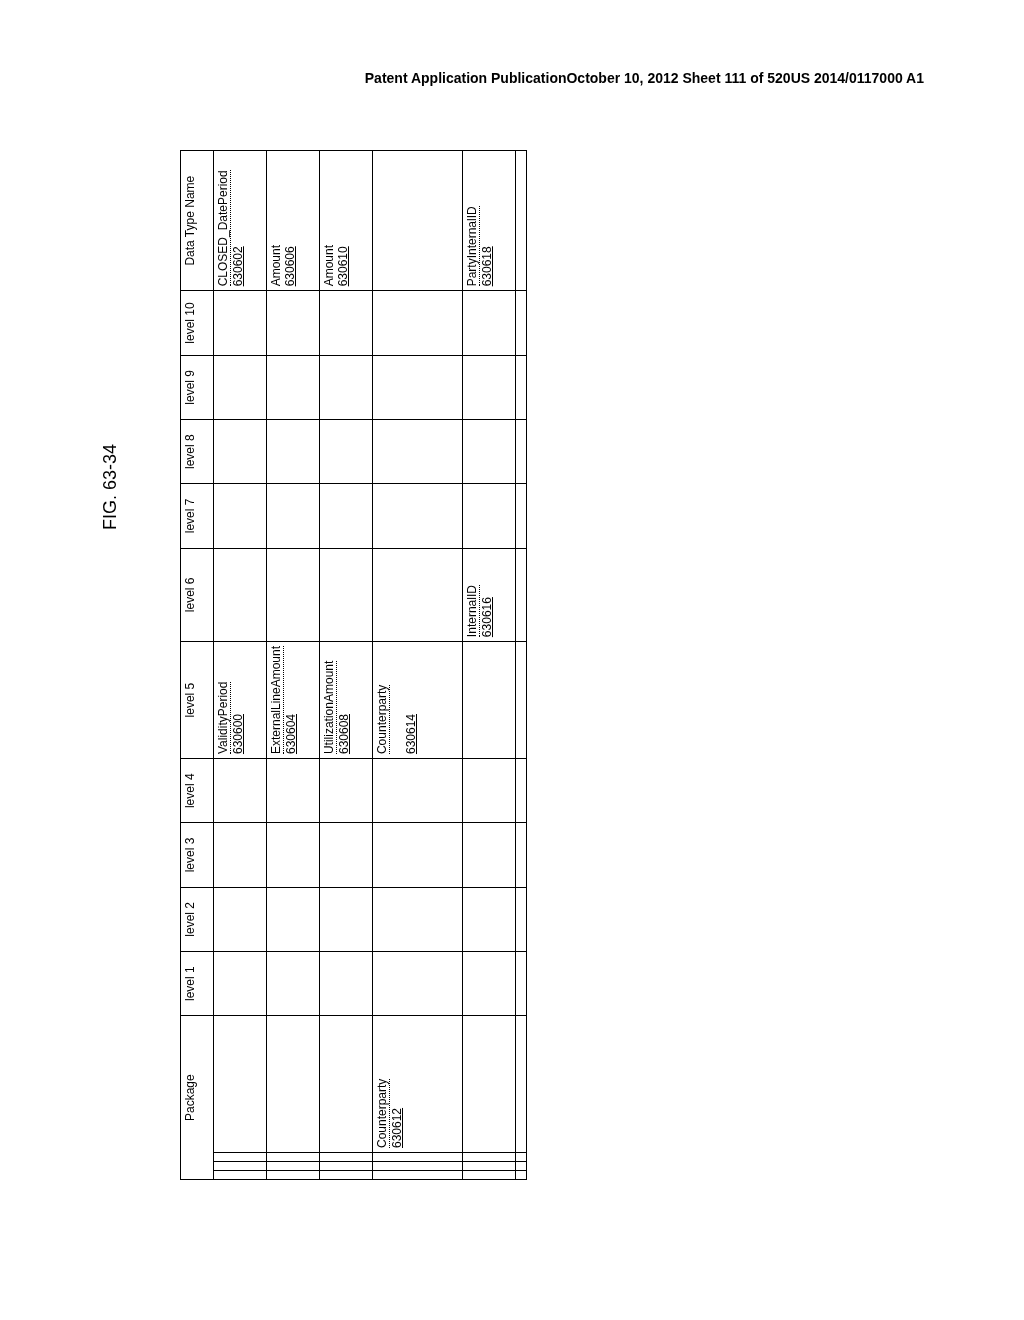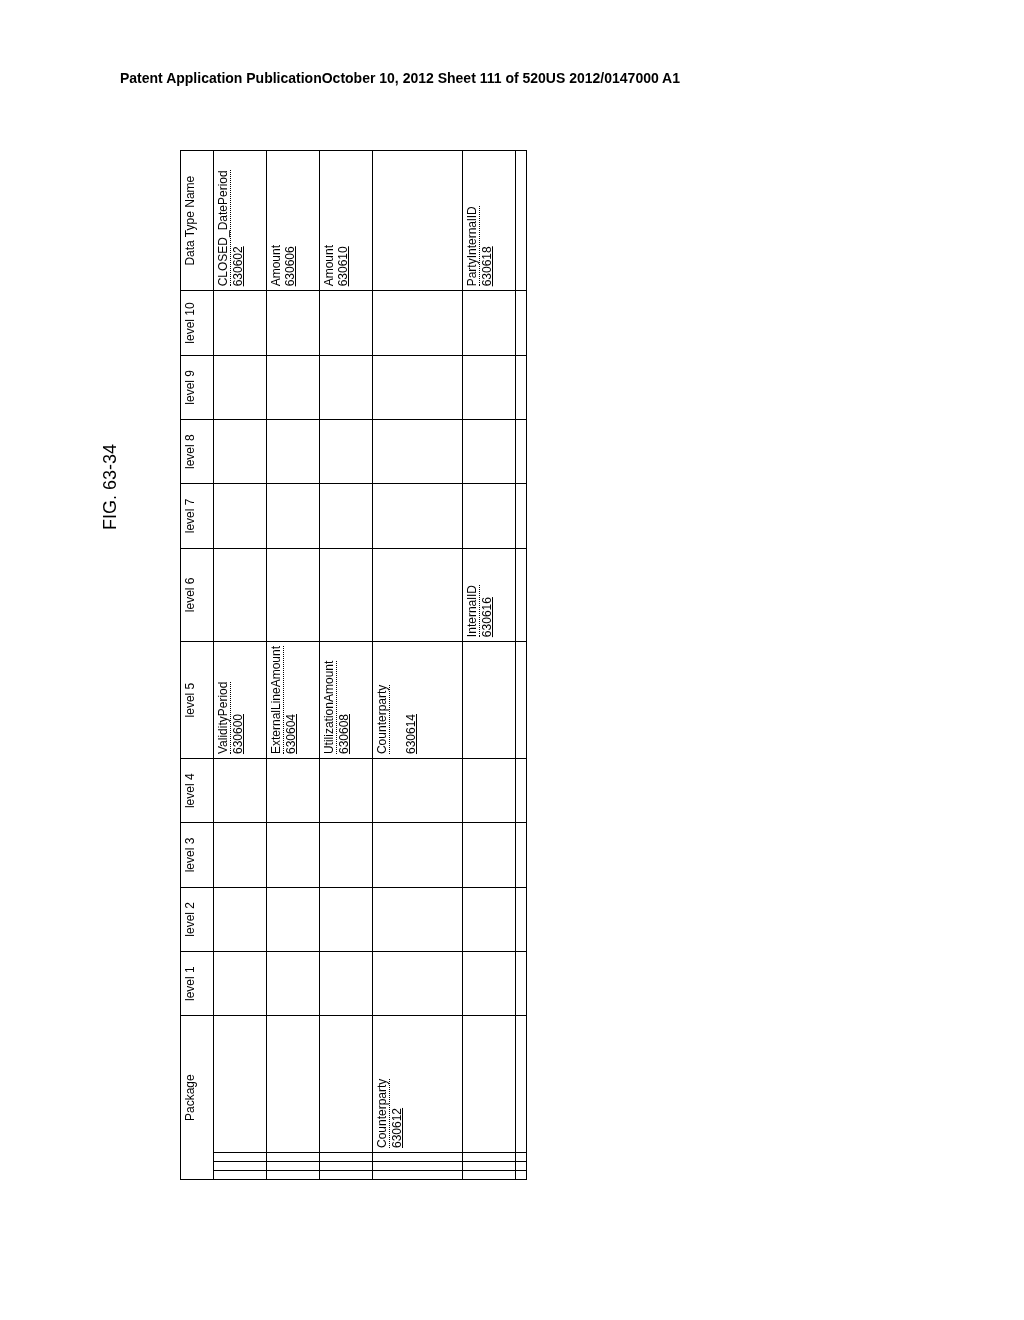--- a/index.html
+++ b/index.html
@@ -7,21 +7,21 @@
     padding: 0;
     font-family: Arial, sans-serif;
     font-size: 11px;
     width: 1024px;
     height: 1320px;
     background: #fff;
     position: relative;
   }
   .header {
     display: flex;
-    justify-content: flex-start;
+    justify-content: flex-end;
     padding: 70px 100px 0 120px;
     font-size: 14px;
     font-weight: bold;
   }
   .content {
     position: absolute;
     top: 150px;
     left: 180px;
     width: 640px;
     height: 1050px;
@@ -84,21 +84,21 @@
     flex: 1;
     padding: 2px 4px;
   }
 </style>
 </head>
 <body>
 
 <div class="header">
   <span>Patent Application Publication</span>
   <span>October 10, 2012  Sheet 111 of 520</span>
-  <span>US 2012/0147000 A1</span>
+  <span>US 2014/0117000 A1</span>
 </div>
 
 <div class="content">
   <div class="figure-label">FIG. 63-34</div>
 
   <div class="table-container">
     <table>
       <colgroup>
         <col class="pkg-col">
         <col class="level-col">

